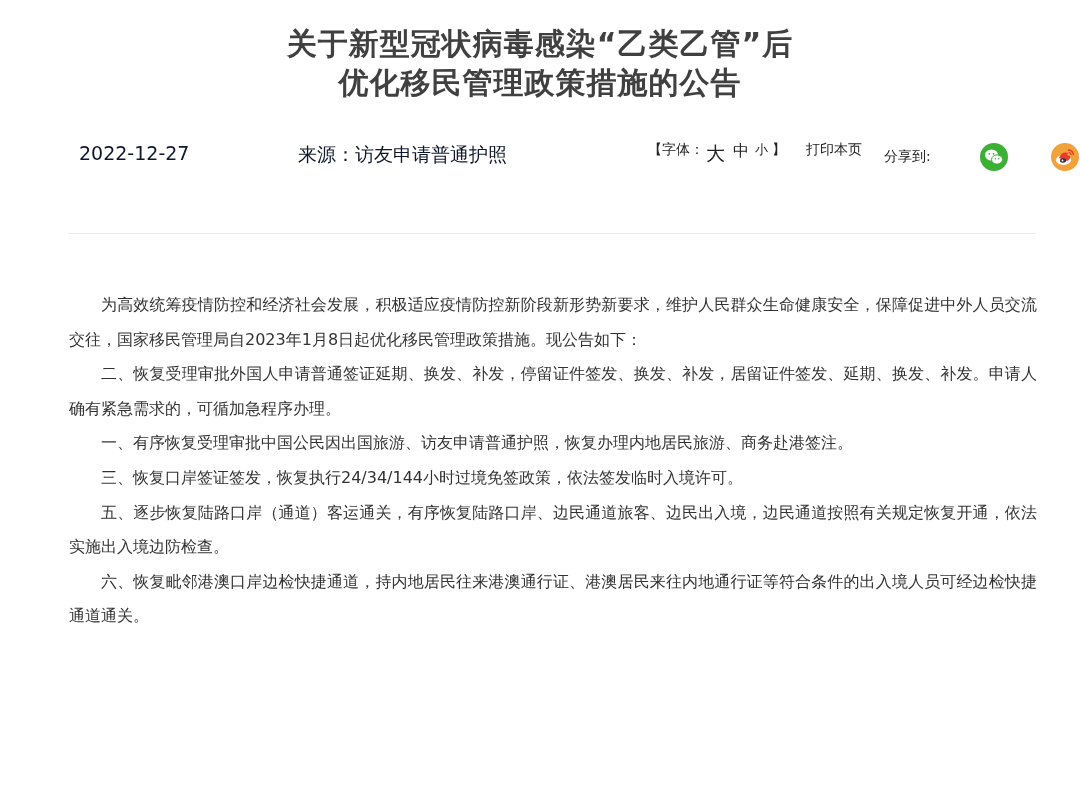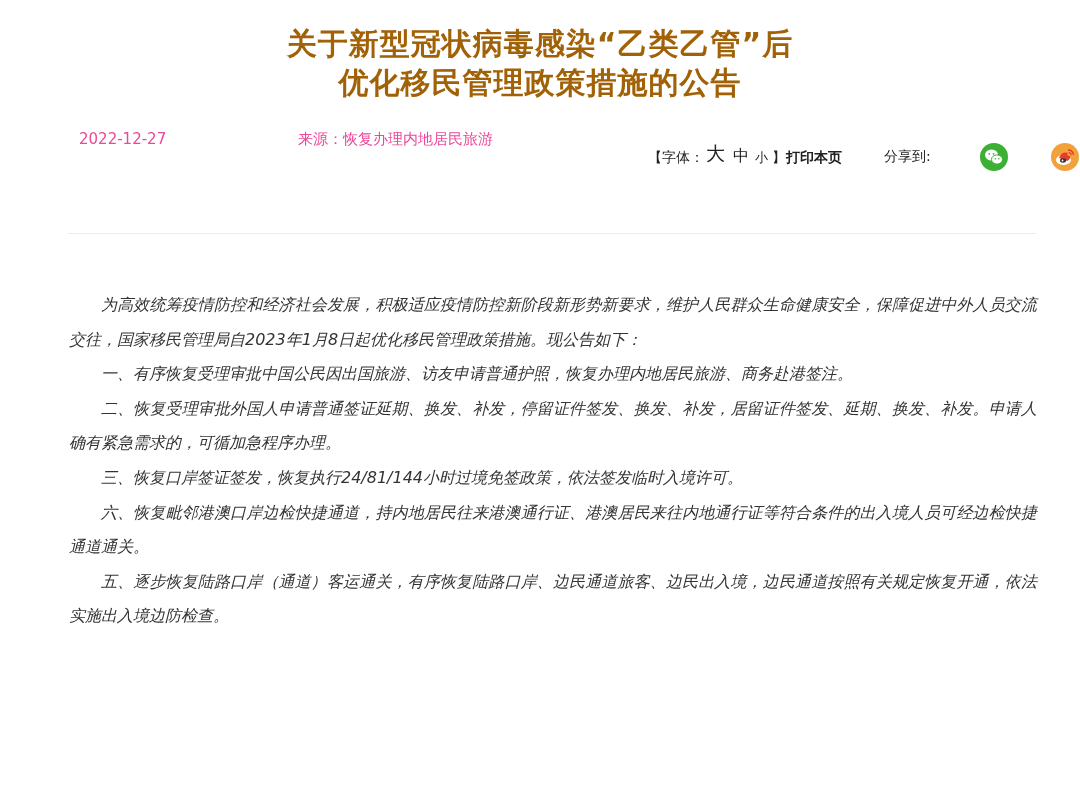--- a/index.html
+++ b/index.html
@@ -3,49 +3,49 @@
 <meta charset="utf-8">
 <style>
   html, body { margin: 0; padding: 0; background: #ffffff; }
   body {
     width: 1080px; height: 810px; overflow: hidden; position: relative;
     font-family: "DejaVu Sans", "Liberation Sans", sans-serif;
     color: #333333;
   }
   .title {
     position: absolute; left: 0; width: 1080px; text-align: center;
-    color: #a16207; font-weight: bold; font-size: 30px; letter-spacing: 1px;
+    color: #404040; font-weight: bold; font-size: 30px; letter-spacing: 1px;
     margin: 0;
   }
   .title.l1 { top: 24px; }
   .title.l2 { top: 63px; }
-  .meta { position: absolute; top: 130px; font-size: 15px; color: #ec4899; white-space: nowrap; }
+  .meta { position: absolute; top: 142px; font-size: 19px; color: #0f172a; white-space: nowrap; }
   .meta.date { left: 79px; }
   .meta.source { left: 298px; }
-  .fontsize { position: absolute; top: 141px; left: 648px; font-size: 14px; color: #222; white-space: nowrap; display: flex; align-items: flex-end; }
+  .fontsize { position: absolute; top: 141px; left: 648px; font-size: 14px; color: #222; white-space: nowrap; display: flex; align-items: flex-start; }
   .fontsize .fs-big { font-size: 19px; margin: 0 4px 0 2px; cursor: pointer; }
   .fontsize .fs-mid { font-size: 16px; margin: 0 4px; cursor: pointer; }
   .fontsize .fs-sml { font-size: 13px; margin: 0 4px 0 2px; cursor: pointer; }
-  .fontsize .print { margin-left: 0; cursor: pointer; font-weight: bold; }
+  .fontsize .print { margin-left: 20px; cursor: pointer; }
   .share { position: absolute; top: 143px; left: 884px; font-size: 14px; color: #222; display: flex; align-items: center; white-space: nowrap; gap: 33px; }
   .share-icon { width: 28px; height: 28px; border-radius: 50%; display: inline-block; position: relative; margin-left: 10px; cursor: pointer; }
   .share-icon.wechat { background: #3cb034; margin-left: 16px; }
   .share-icon.weibo { background: #f2a23a; }
   .divider { position: absolute; top: 233px; left: 68px; width: 968px; height: 1px; background: #ececec; }
   .content { position: absolute; left: 69px; top: 288px; width: 968px; font-size: 16px; line-height: 34.6px; color: #333; text-align: justify; }
-  .content p { margin: 0; text-indent: 2em; font-style: italic; }
+  .content p { margin: 0; text-indent: 2em; }
 </style>
 </head>
 <body>
 
 <h1 class="title l1">关于新型冠状病毒感染“乙类乙管”后</h1>
 <h1 class="title l2">优化移民管理政策措施的公告</h1>
 
 <div class="meta date">2022-12-27</div>
-<div class="meta source">来源：恢复办理内地居民旅游</div>
+<div class="meta source">来源：访友申请普通护照</div>
 
 <div class="fontsize">
   <span>【字体：</span>
   <span class="fs-big">大</span>
   <span class="fs-mid">中</span>
   <span class="fs-sml">小</span>
   <span>】</span>
   <span class="print">打印本页</span>
 </div>
 
@@ -70,18 +70,18 @@
       <path d="M17 7 Q22 7 22.5 12" stroke="#e63c2e" stroke-width="1.4" fill="none"></path>
       <path d="M17.5 9.5 Q20 9.5 20.3 12" stroke="#e63c2e" stroke-width="1.2" fill="none"></path>
     </svg>
   </span>
 </div>
 
 <div class="divider"></div>
 
 <div class="content">
   <p>为高效统筹疫情防控和经济社会发展，积极适应疫情防控新阶段新形势新要求，维护人民群众生命健康安全，保障促进中外人员交流交往，国家移民管理局自2023年1月8日起优化移民管理政策措施。现公告如下：</p>
+  <p>二、恢复受理审批外国人申请普通签证延期、换发、补发，停留证件签发、换发、补发，居留证件签发、延期、换发、补发。申请人确有紧急需求的，可循加急程序办理。</p>
   <p>一、有序恢复受理审批中国公民因出国旅游、访友申请普通护照，恢复办理内地居民旅游、商务赴港签注。</p>
-  <p>二、恢复受理审批外国人申请普通签证延期、换发、补发，停留证件签发、换发、补发，居留证件签发、延期、换发、补发。申请人确有紧急需求的，可循加急程序办理。</p>
-  <p>三、恢复口岸签证签发，恢复执行24/81/144小时过境免签政策，依法签发临时入境许可。</p>
+  <p>三、恢复口岸签证签发，恢复执行24/34/144小时过境免签政策，依法签发临时入境许可。</p>
+  <p>五、逐步恢复陆路口岸（通道）客运通关，有序恢复陆路口岸、边民通道旅客、边民出入境，边民通道按照有关规定恢复开通，依法实施出入境边防检查。</p>
   <p>六、恢复毗邻港澳口岸边检快捷通道，持内地居民往来港澳通行证、港澳居民来往内地通行证等符合条件的出入境人员可经边检快捷通道通关。</p>
-  <p>五、逐步恢复陆路口岸（通道）客运通关，有序恢复陆路口岸、边民通道旅客、边民出入境，边民通道按照有关规定恢复开通，依法实施出入境边防检查。</p>
 </div>
 
 </body></html>

